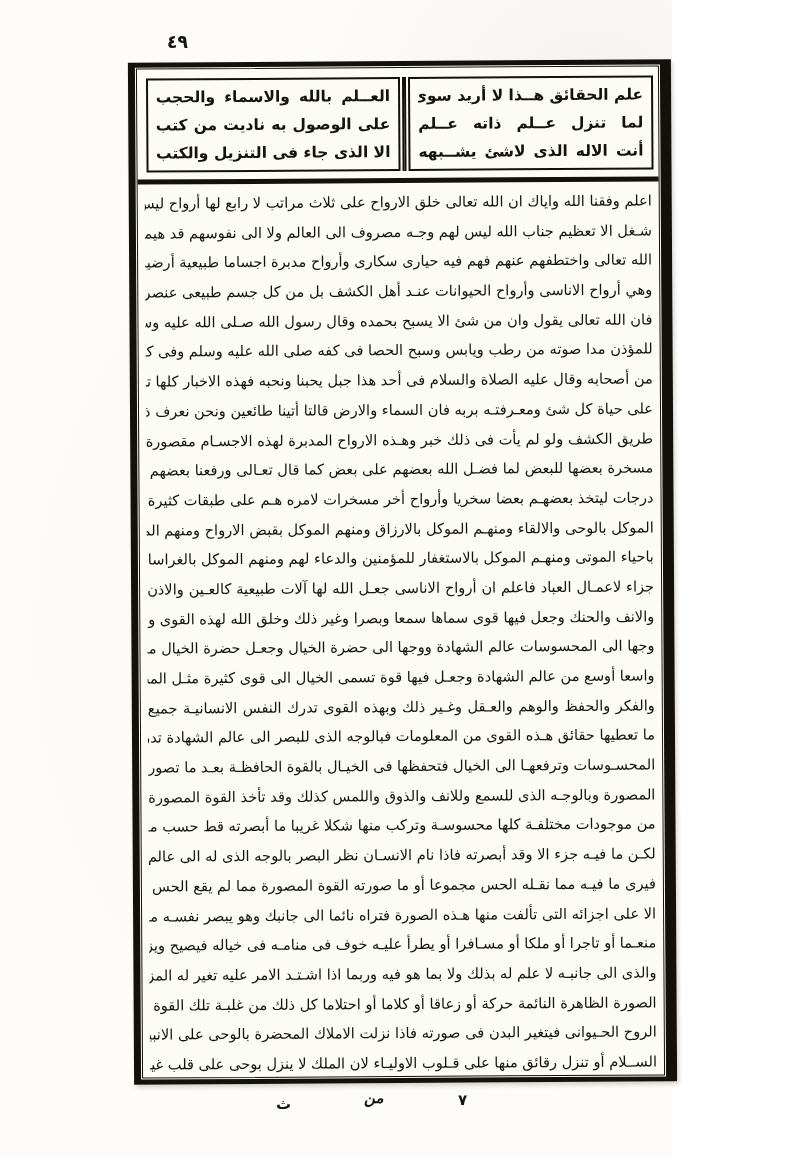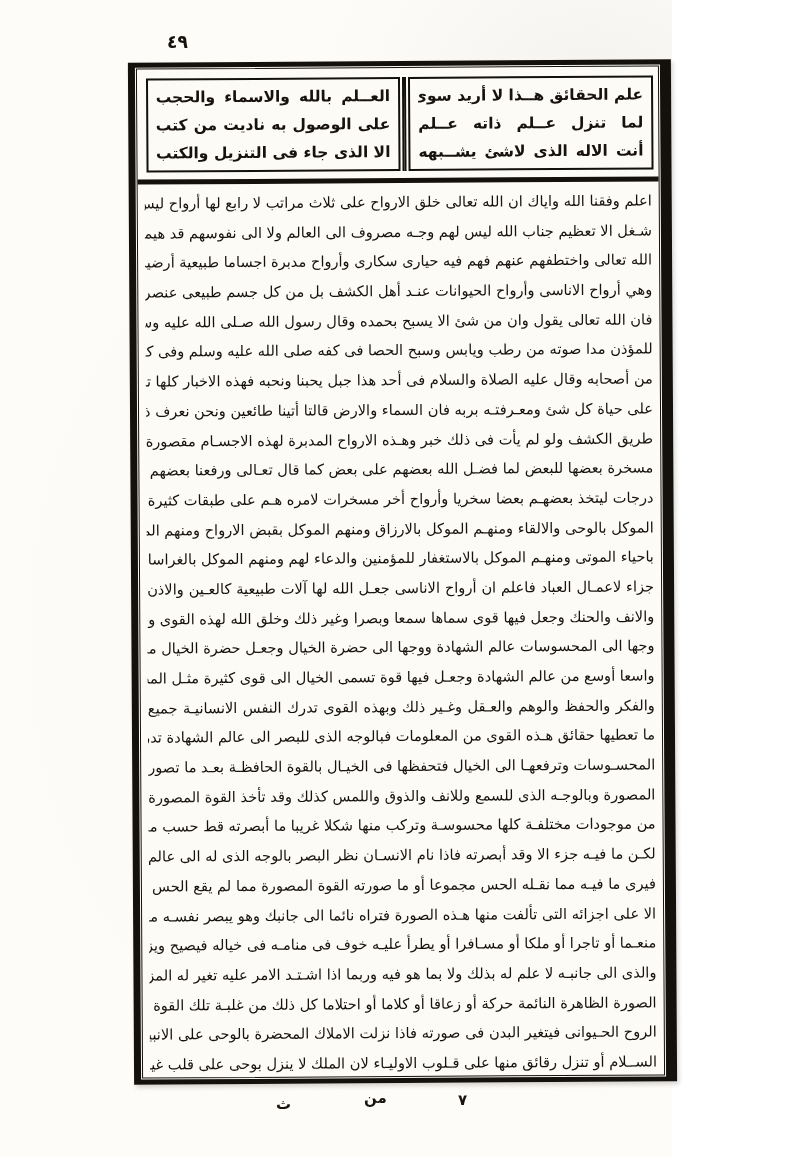--- a/index.html
+++ b/index.html
@@ -74,21 +74,21 @@
     font-size:14.6px;
     line-height:29.7px;height:29.7px;
     white-space:nowrap;overflow:hidden;
     text-align:justify;text-align-last:justify;
   }
   .footer-mark{
     position:absolute;
     font-size:15px;font-weight:bold;
   }
   .footer-mark.quire{left:458px;top:1091px;}
-  .footer-mark.mid{left:364px;top:1089px;}
+  .footer-mark.mid{left:364px;top:1089px;font-style:italic;}
   .footer-mark.leftmost{left:276px;top:1095px;}
 </style>
 </head>
 <body>
 
 <div class="scan">
 
   <div class="page-number">٤٩</div>
 
   <div class="frame">

